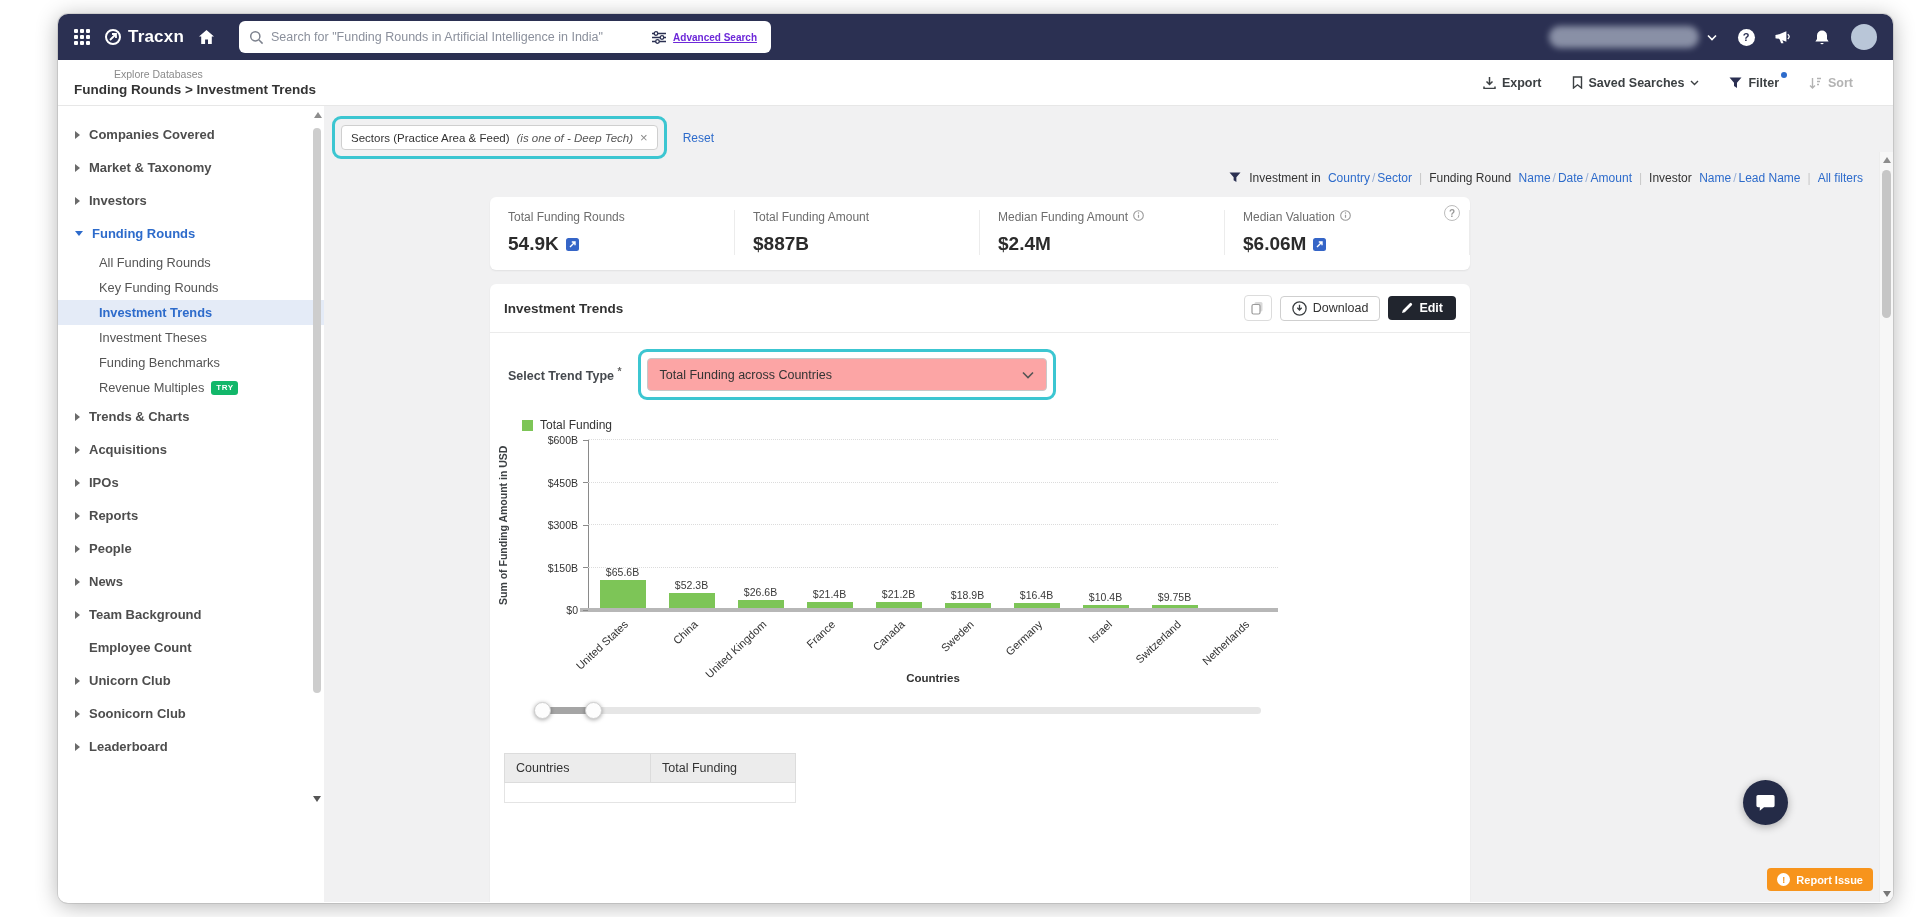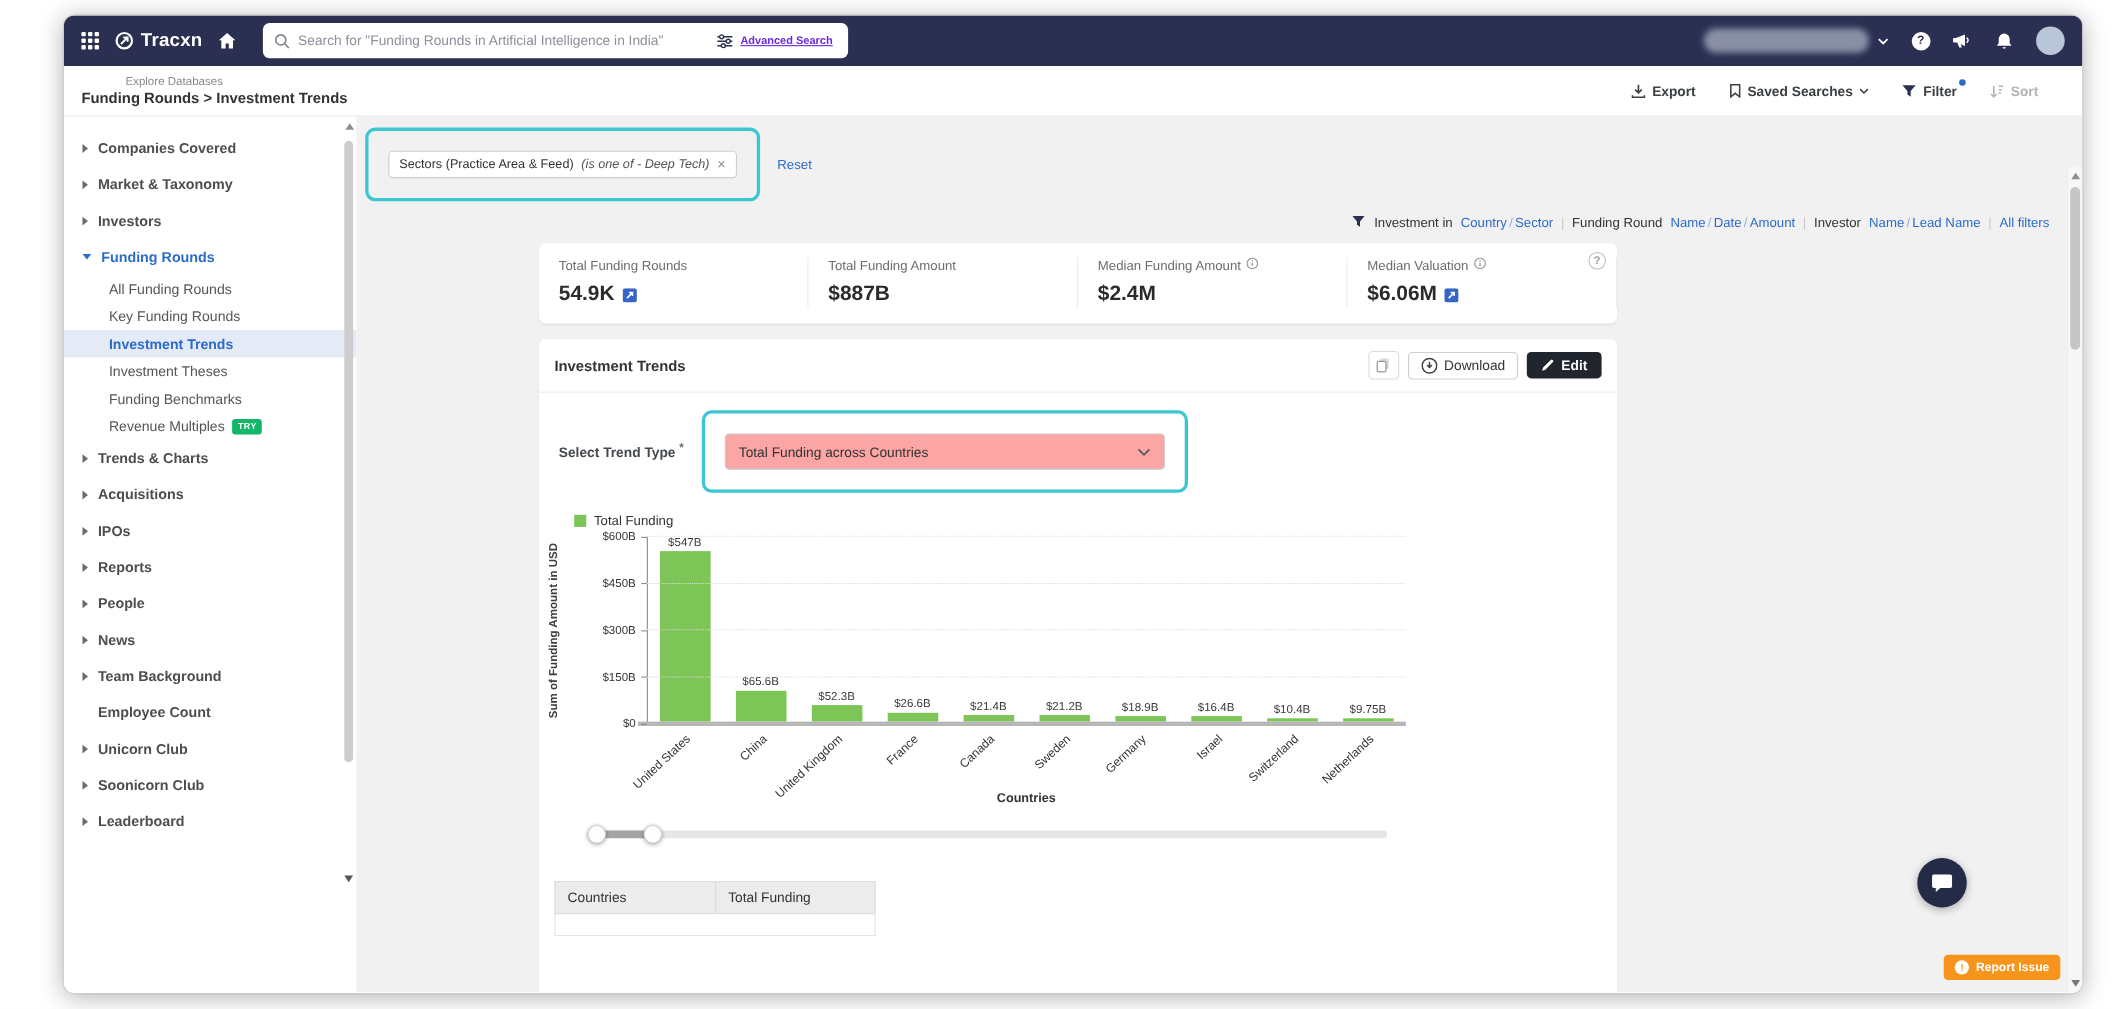--- a/index.html
+++ b/index.html
@@ -53,21 +53,21 @@
   .badge { background:#12b76a; color:#fff; font-size:8px; font-weight:700; padding:2.5px 5px; border-radius:3px; letter-spacing:.5px; }
   .sb-scroll { position:absolute; top:6px; right:1px; width:11px; height:690px; }
   .sb-scroll .thumb { position:absolute; top:16px; left:1px; width:8px; height:565px; background:#cdcdcd; border-radius:4px; }
   .arr-up { width:0;height:0;border-left:4px solid transparent;border-right:4px solid transparent;border-bottom:6px solid #8d8d8d; margin:0 auto; }
   .arr-dn { width:0;height:0;border-left:4px solid transparent;border-right:4px solid transparent;border-top:6px solid #555; margin:0 auto; position:absolute; bottom:0; left:1px; }
 
   .content { flex:1; background:#f1f1f2; position:relative; padding:10px 24px 0 8px; overflow:hidden; }
 
   
   .chip-row { display:flex; align-items:center; }
-  .annot { border:3px solid #3cc6d1; border-radius:9px; padding:18px; display:inline-flex; }
+  .annot { border:3px solid #3cc6d1; border-radius:9px; padding:6px; display:inline-flex; }
   .chip { background:#fff; border:1px solid #cfcfcf; border-radius:4px; padding:4px 9px; font-size:11.5px;
     color:#333; display:flex; align-items:center; gap:7px; white-space:nowrap; }
   .chip .cond { font-style:italic; color:#555; }
   .chip .x { color:#8a8a8a; font-size:13px; cursor:pointer; }
   .reset { color:#2d6bcb; font-size:12px; margin-left:16px; cursor:pointer; }
 
   
   .qf-row { text-align:right; margin:12px 6px 0 0; font-size:12px; color:#3c4043; white-space:nowrap; }
   .qf-row .lnk { color:#2d6bcb; cursor:pointer; }
   .qf-row .slash { color:#9ab0d6; margin:0 2px; }
@@ -455,24 +455,20 @@
         <div class="legend">
           <span class="sq"></span>
           <span id="legend-label">Total Funding</span>
         </div>
 
         <div class="chart" id="chart">
           <div class="ylabel">Sum of Funding Amount in USD</div>
           <div class="plotline"></div>
           <div class="bars" id="bars">
               <div class="bar-slot">
-                <div class="bar-val">$547B</div>
-                <div class="bar" style="height: 154.983px; background: rgb(125, 197, 87);"></div>
-              </div>
-              <div class="bar-slot">
                 <div class="bar-val">$65.6B</div>
                 <div class="bar" style="height: 27.5967px; background: rgb(125, 197, 87);"></div>
               </div>
               <div class="bar-slot">
                 <div class="bar-val">$52.3B</div>
                 <div class="bar" style="height: 14.8183px; background: rgb(125, 197, 87);"></div>
               </div>
               <div class="bar-slot">
                 <div class="bar-val">$26.6B</div>
                 <div class="bar" style="height: 7.53667px; background: rgb(125, 197, 87);"></div>

